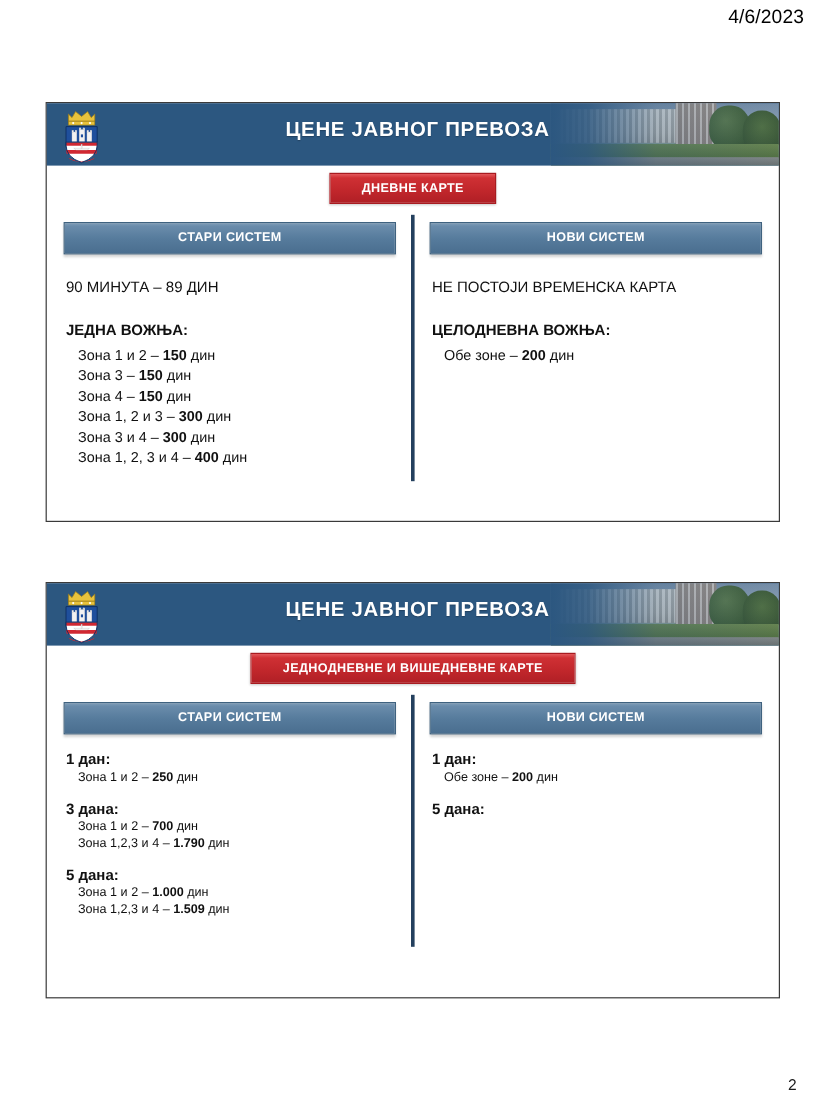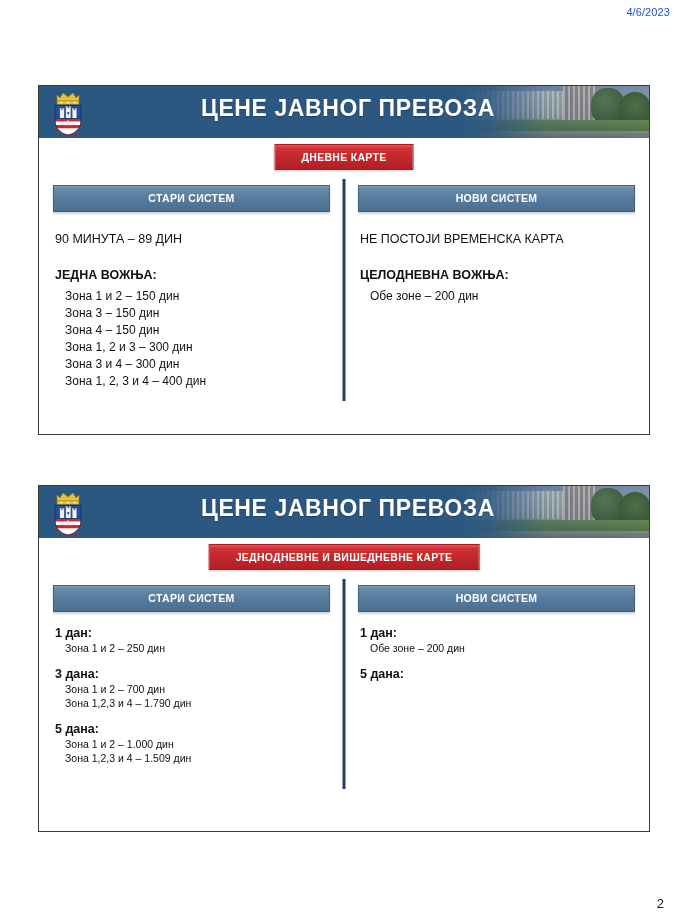--- a/index.html
+++ b/index.html
@@ -14,22 +14,22 @@
     font-family: "Liberation Sans", sans-serif;
     color: #000000;
     overflow: hidden;
   }
 
   
   .page-date {
     position: absolute;
     top: 6px;
     right: 18px;
-    font-size: 11px;
-    color: #1d4ed8;
+    font-size: 16px;
+    color: #000000;
     letter-spacing: 0.1px;
   }
   .page-number {
     position: absolute;
     bottom: 6px;
     right: 24px;
     font-size: 13px;
     color: #1a1a1a;
   }
 
@@ -108,21 +108,21 @@
   }
 
   .slide-title {
     position: absolute;
     left: 0; right: 0; top: 0;
     height: 44px;
     display: flex;
     align-items: center;
     justify-content: center;
     color: #ffffff;
-    font-size: 23px;
+    font-size: 17px;
     font-weight: bold;
     letter-spacing: 0.6px;
     padding-left: 8px;
     box-sizing: border-box;
     text-shadow: 0 1px 1px rgba(0,0,0,0.25);
   }
 
   
   .crest {
     position: absolute;
@@ -221,21 +221,21 @@
     color: #111;
   }
   .s2-item {
     font-size: 10.5px;
     margin-top: 2px;
     padding-left: 10px;
     color: #111;
   }
   .s2-item:first-of-type { margin-top: 3px; }
 
-  b { font-weight: normal; }
+  b { font-weight: bold; }
 </style>
 </head>
 <body>
 
 <div class="page-date">4/6/2023</div>
 
 <div class="slide" id="slide-1">
 
   <div class="slide-header">
     <div class="hdr-photo">

